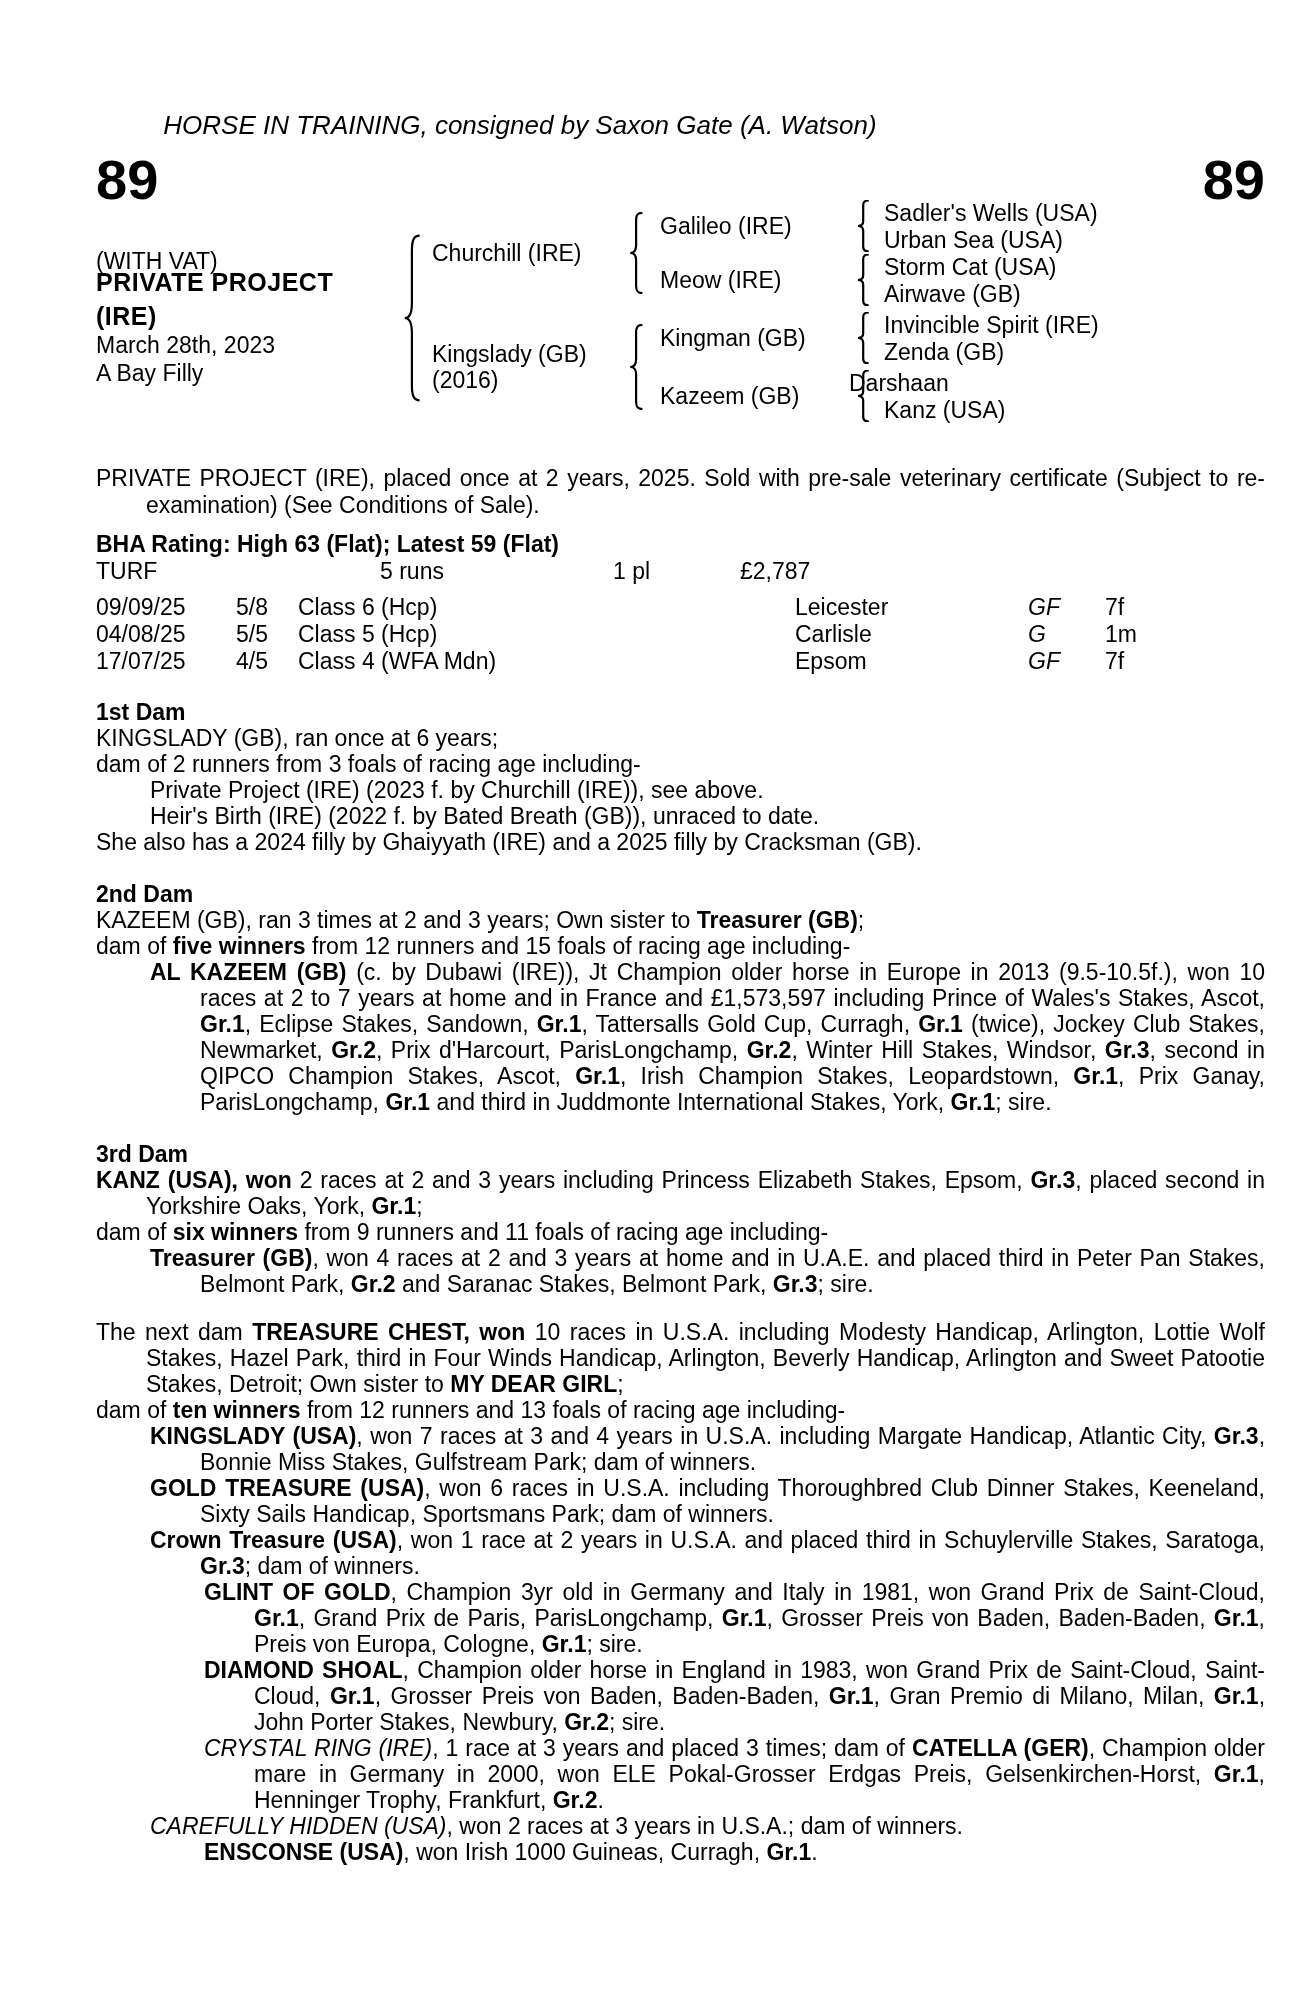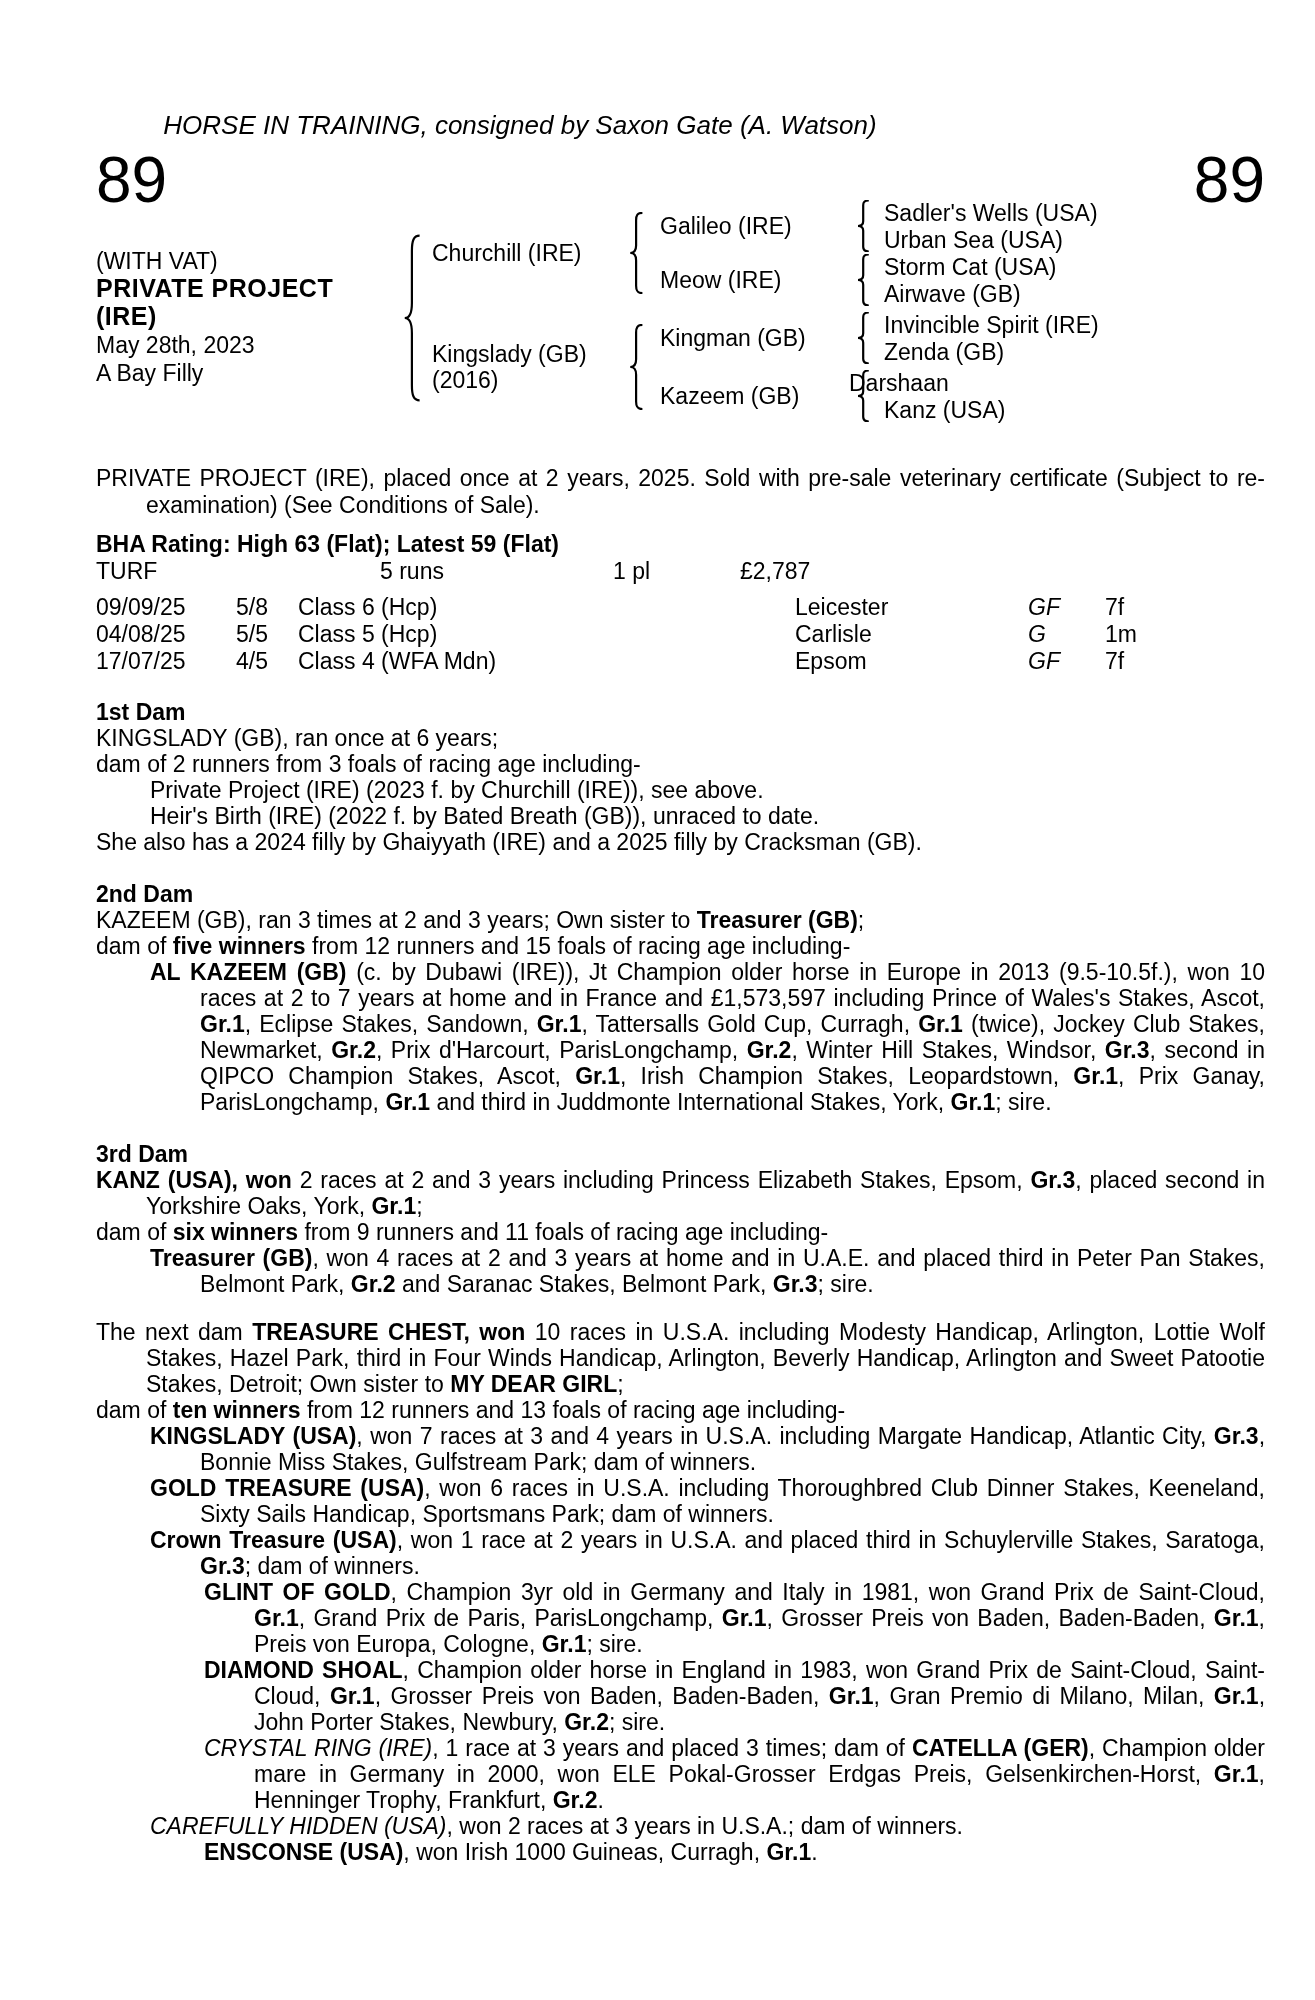--- a/index.html
+++ b/index.html
@@ -2,21 +2,21 @@
 <html><head>
 <meta charset="utf-8">
 <style>
   html,body{margin:0;padding:0;background:#fff;}
   body{width:1315px;height:2000px;position:relative;color:#000;
        font-family:"Liberation Sans",sans-serif;font-size:23px;overflow:hidden;}
   .abs{position:absolute;white-space:nowrap;}
   
   #header{position:absolute;top:0;left:0;width:1315px;height:440px;}
   #page-note{left:96px;top:110px;width:848px;text-align:center;font-style:italic;font-size:26px;}
-  .lot{font-size:64px;font-weight:400;line-height:56px;}
+  .lot{font-size:56px;font-weight:700;line-height:56px;}
   #lot-left{left:96px;top:152px;}
   #lot-right{right:50px;top:152px;}
   .ped-name{font-weight:700;font-size:25px;letter-spacing:.5px;}
   .brace{position:absolute;}
   
   #content{position:absolute;top:440px;left:96px;width:1169px;padding-top:25px;}
   .para{margin:0;line-height:26px;text-align:justify;}
   #summary .para{line-height:27px;}
   .p0{padding-left:50px;text-indent:-50px;}
   .p1{padding-left:104px;text-indent:-50px;}
@@ -37,23 +37,23 @@
 </style>
 </head>
 <body>
 
 <div id="header">
   <div id="page-note" class="abs">HORSE IN TRAINING, consigned by Saxon Gate (A. Watson)</div>
   <div id="lot-left" class="abs lot">89</div>
   <div id="lot-right" class="abs lot">89</div>
 
   <div class="abs" style="left:96px;top:248px;">(WITH VAT)</div>
-  <div class="abs ped-name" style="left:96px;top:274px;">PRIVATE PROJECT</div>
+  <div class="abs ped-name" style="left:96px;top:268px;">PRIVATE PROJECT</div>
   <div class="abs ped-name" style="left:96px;top:302px;">(IRE)</div>
-  <div class="abs" style="left:96px;top:332px;">May 28th, 2023</div>
+  <div class="abs" style="left:96px;top:332px;">March 28th, 2023</div>
   <div class="abs" style="left:96px;top:360px;">A Bay Filly</div>
 
   <svg class="brace" style="left:402px;top:234px;width:22px;height:168px;" viewBox="0 0 20 100" preserveAspectRatio="none">
       <path d="M16 1 C10.5 1 9 4 9 10 L9 41 C9 47 7 50 2.5 50 C7 50 9 53 9 59 L9 90 C9 96 10.5 99 16 99" fill="none" stroke="#000" stroke-width="2.2" vector-effect="non-scaling-stroke"></path>
     </svg>
 
   <div class="abs" style="left:432px;top:240px;">Churchill (IRE)</div>
   <div class="abs" style="left:432px;top:341px;">Kingslady (GB)</div>
   <div class="abs" style="left:432px;top:367px;">(2016)</div>
 

